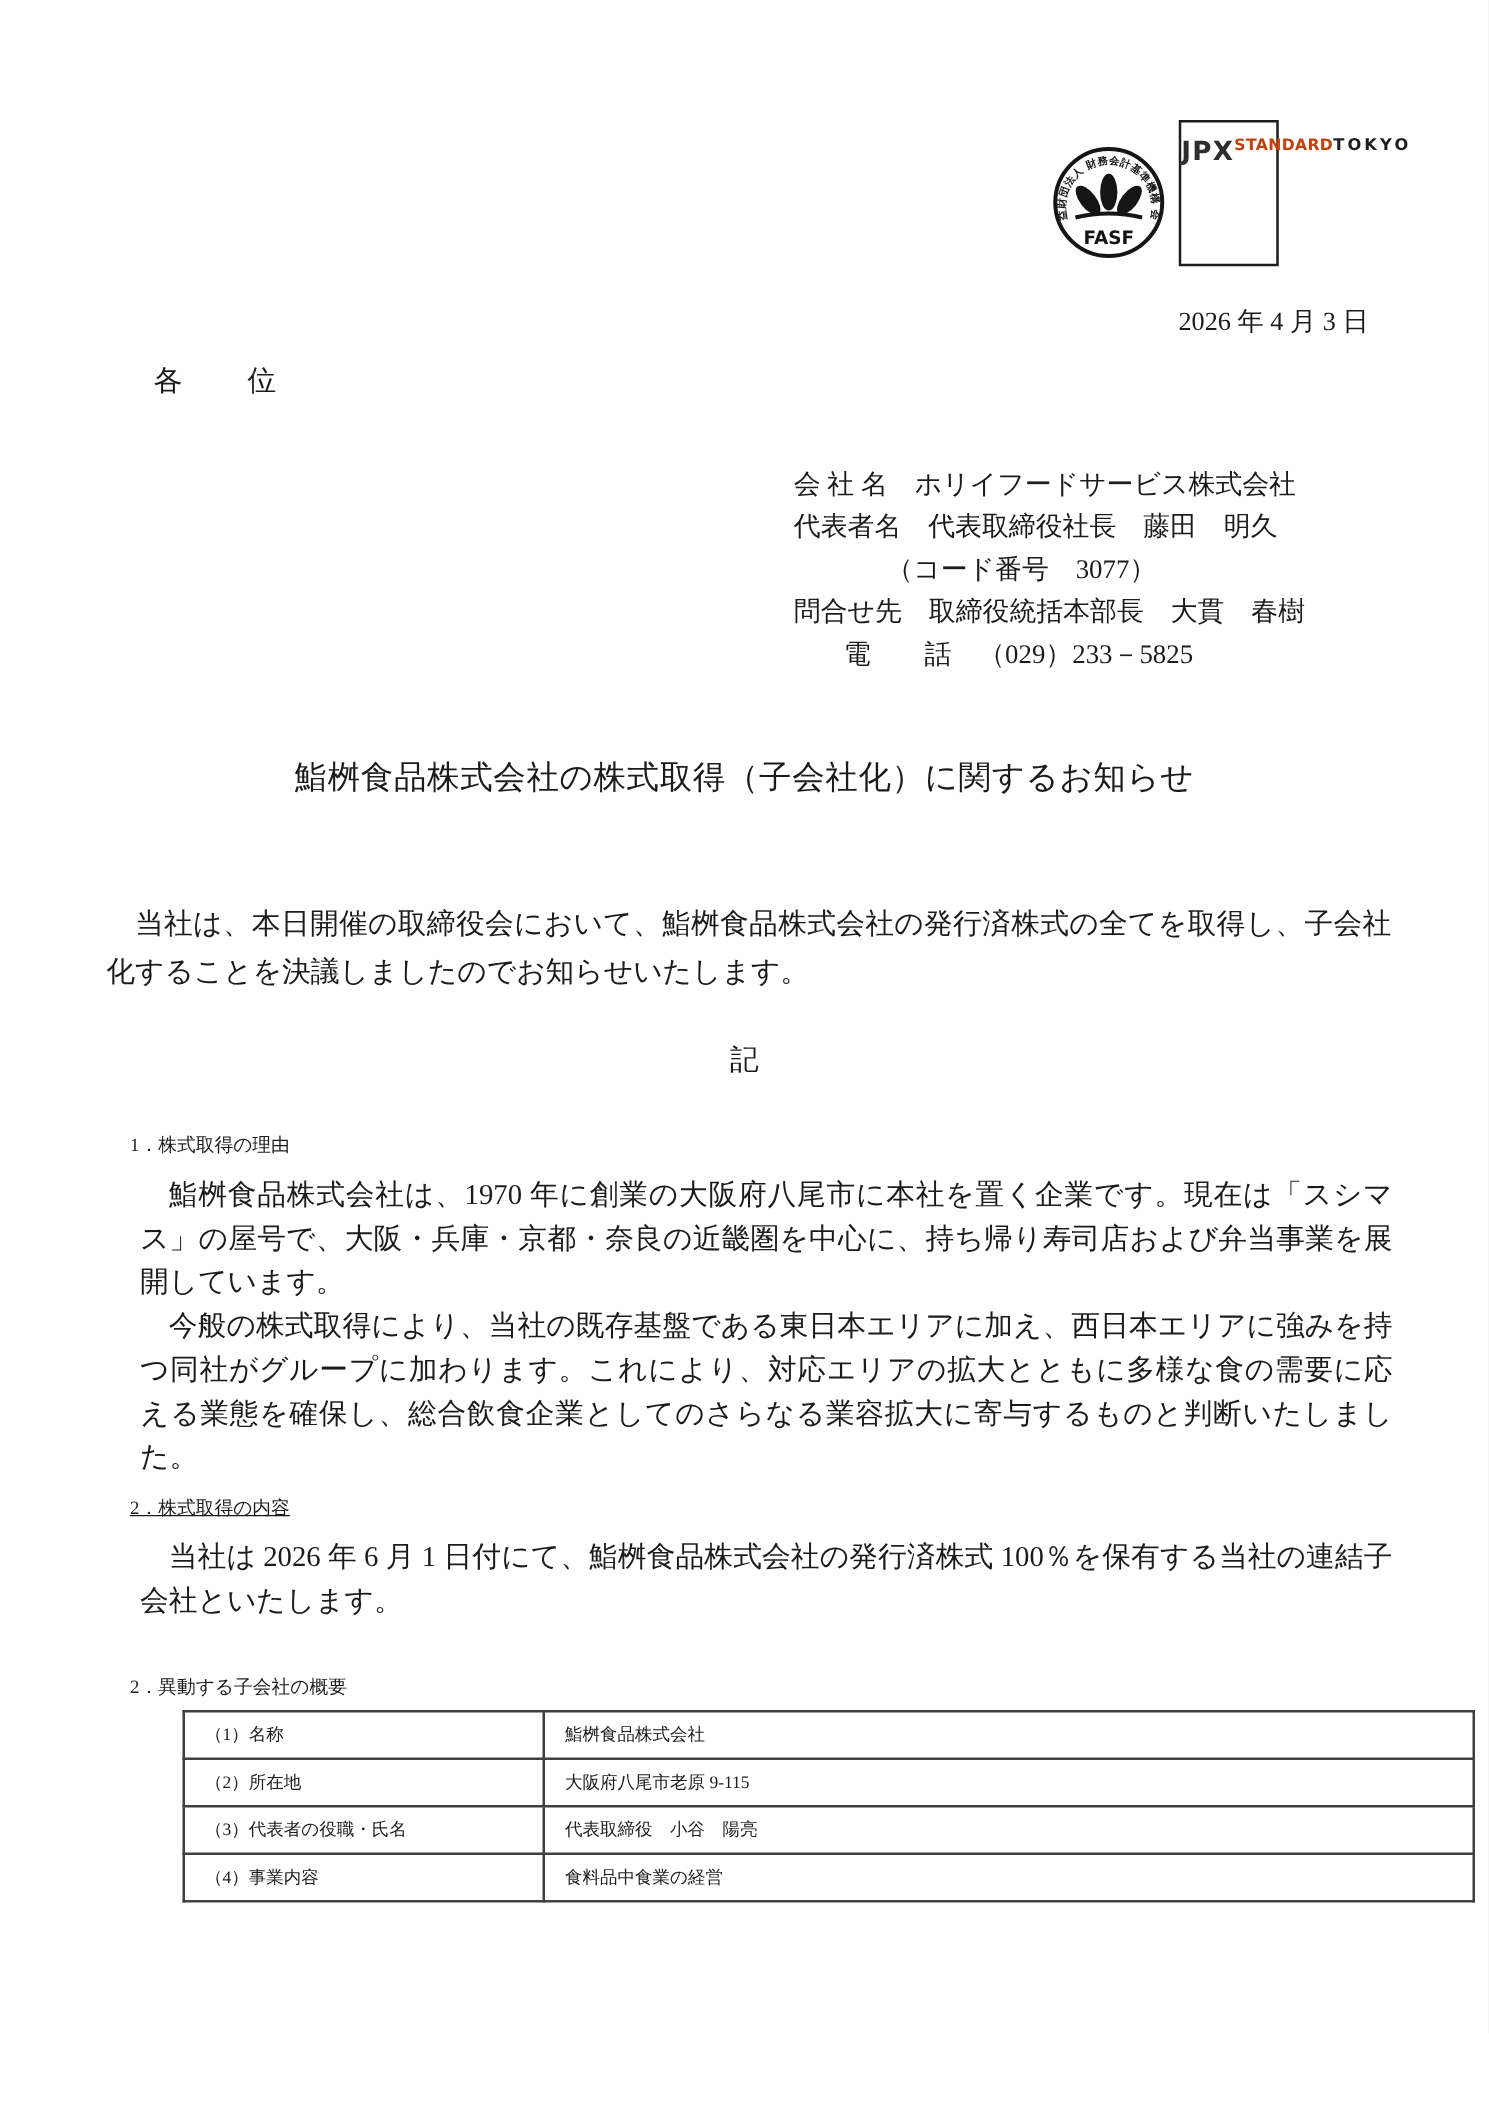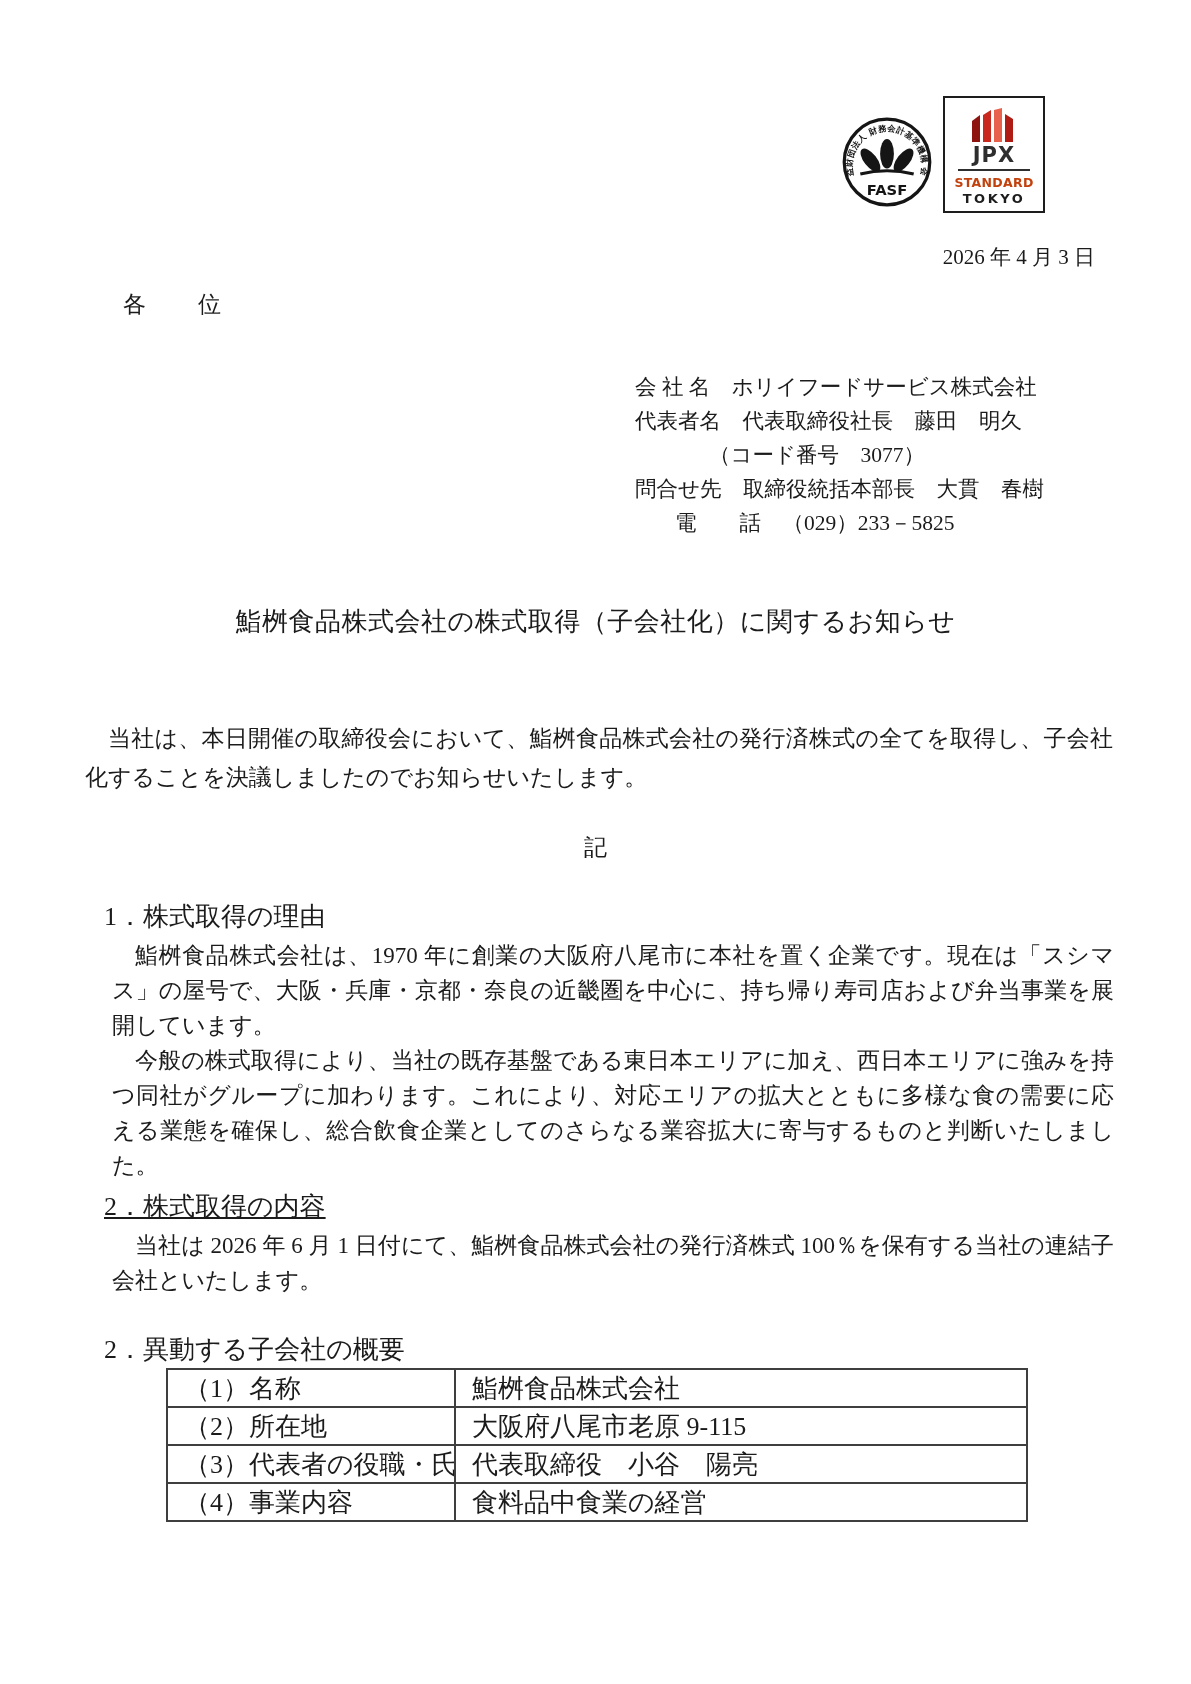--- a/index.html
+++ b/index.html
@@ -10,23 +10,23 @@
     background:#ffffff;
     color:#1b1b1b;
     font-family:"Liberation Serif","DejaVu Serif",serif;
     overflow:hidden;
   }
 
   
   .logo-strip { position:absolute; left:841px; top:96px; display:flex; align-items:center; gap:10px; }
   .fasf-wrap { width:92px; height:92px; margin-top:14px; }
   .jpx-box {
-    width:102px; height:117px; box-sizing:border-box;
+    width:80px; height:117px; box-sizing:border-box;
     border:2.5px solid #1d1d1d; background:#fff;
-    display:flex; flex-direction:column; align-items:center;
+    display:flex; 
     padding-top:10px;
   }
   .jpx-name {
     font-family:"DejaVu Sans","Liberation Sans",sans-serif;
     font-weight:bold; font-size:21px; letter-spacing:1px; color:#2e2e2e;
     line-height:22px; margin-top:2px;
   }
   .jpx-divider { width:72px; border-top:2px solid #2e2e2e; margin:3px 0 4px 0; }
   .jpx-standard {
     font-family:"DejaVu Sans","Liberation Sans",sans-serif;
@@ -52,36 +52,35 @@
     text-align:center; font-size:26px; letter-spacing:0.5px; line-height:40px;
   }
   .intro {
     position:absolute; top:719px; left:85px; width:1028px;
     font-size:23px; line-height:39px; text-indent:1em; margin:0;
     text-align:justify;
   }
   .ki-label { position:absolute; top:832px; left:0; width:100%; text-align:center; font-size:23px; }
 
   
-  .sec-heading { position:absolute; left:104px; font-size:26px; line-height:28px; white-space:nowrap; }
+  .sec-heading { position:absolute; left:104px; font-size:15px; line-height:28px; white-space:nowrap; }
   .sec-heading.h1 { top:903px; }
   .sec-heading.h2 { top:1193px;text-decoration:underline; }
   .sec-heading.h3 { top:1336px; }
 
   .sec-body { position:absolute; left:112px; width:1002px; font-size:23px; line-height:35px; text-align:justify; }
   .sec-body.b1 { top:938px; }
   .sec-body.b2 { top:1228px; }
   .sec-body p { margin:0; text-indent:1em; }
 
   
   .summary-table {
     position:absolute; top:1368px; left:146px;
-    border-collapse:collapse; table-layout:fixed; width:862px;
-    font-size:26px;
-    margin-left:20px;
+    border-collapse:collapse; table-layout:fixed; width:1034px;
+    font-size:14px;
   }
   .summary-table td {
     border:2px solid #3f3f3f;
     height:38px; box-sizing:border-box;
     padding:0 0 0 16px; vertical-align:middle;
     white-space:nowrap; overflow:hidden;
   }
   .summary-table col.c-label { width:288px; }
 </style>
 </head>

